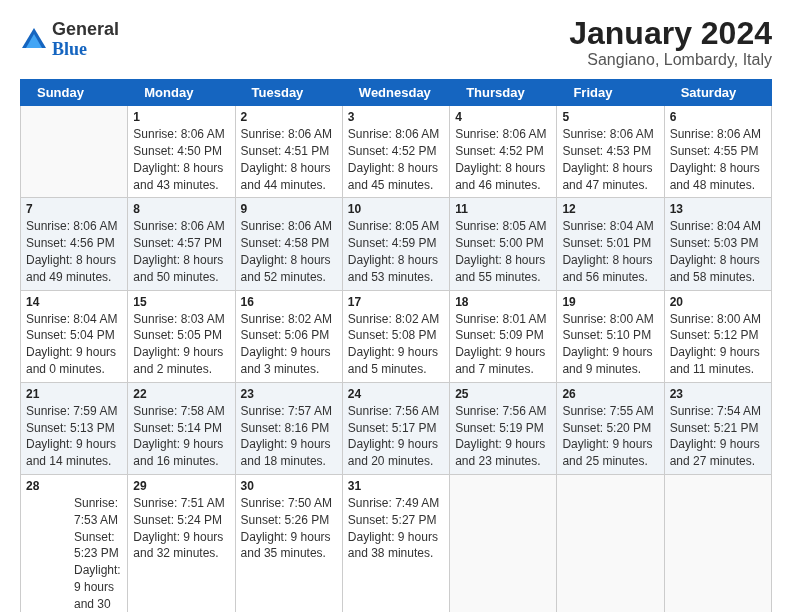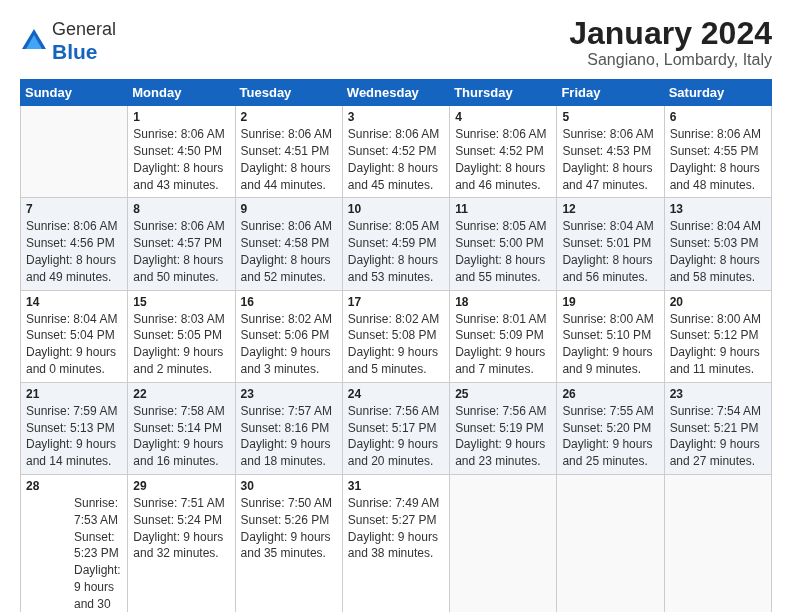--- a/index.html
+++ b/index.html
@@ -28,27 +28,28 @@
       align-items: center;
       margin-top: 4px;
     }
     .logo-text {
       display: flex;
       flex-direction: column;
       line-height: 1.1;
     }
     .logo-general {
       font-size: 18px;
-      font-weight: normal;
+      font-weight: bold;
       color: #333;
     }
     .logo-blue {
-      font-size: 21px;
+      font-size: 18px;
       font-weight: bold;
       color: #1565c0;
+      font-family: Liberation Serif, serif;
     }
     .logo-icon {
       width: 28px;
       height: 28px;
       margin-right: 4px;
     }
     .title-block {
       text-align: right;
     }
     .month-title {
@@ -66,21 +67,21 @@
       border: 1px solid #ccc;
       border-collapse: collapse;
       width: 100%;
       table-layout: fixed;
     }
     .calendar th {
       background: #1565c0;
       color: #fff;
       font-size: 13px;
       font-weight: bold;
-      padding: 5px 4px;
+      padding: 5px 16px;
       text-align: left;
       border: 1px solid #1565c0;
     }
     .calendar td {
       vertical-align: top;
       border: 1px solid #ccc;
       padding: 4px 5px;
       font-size: 10.5px;
       color: #333;
       height: 82px;

